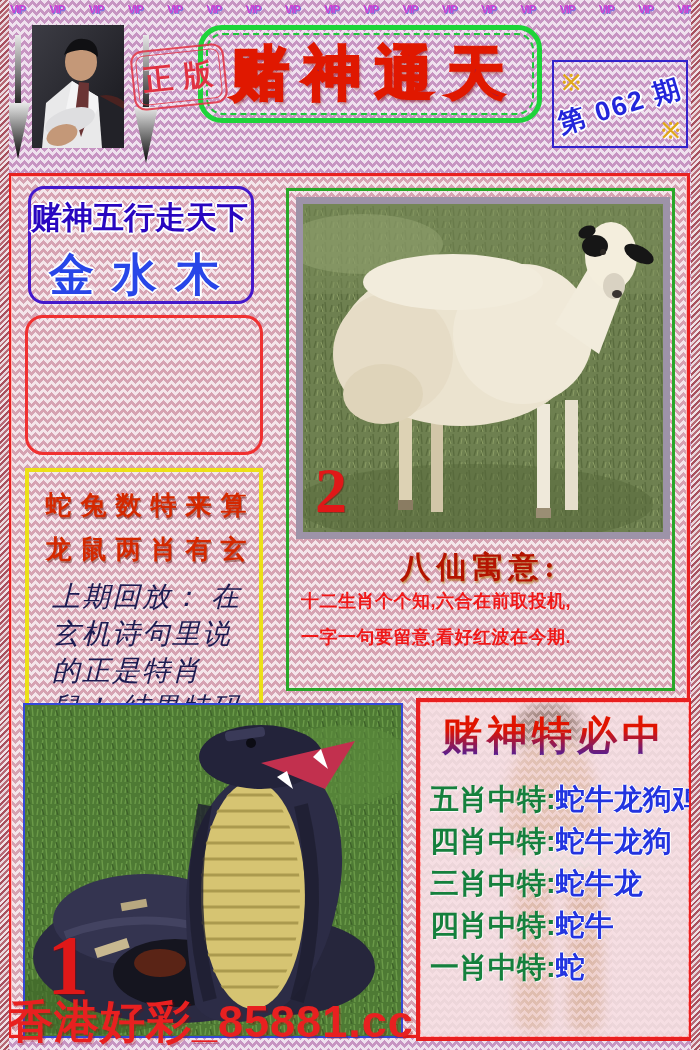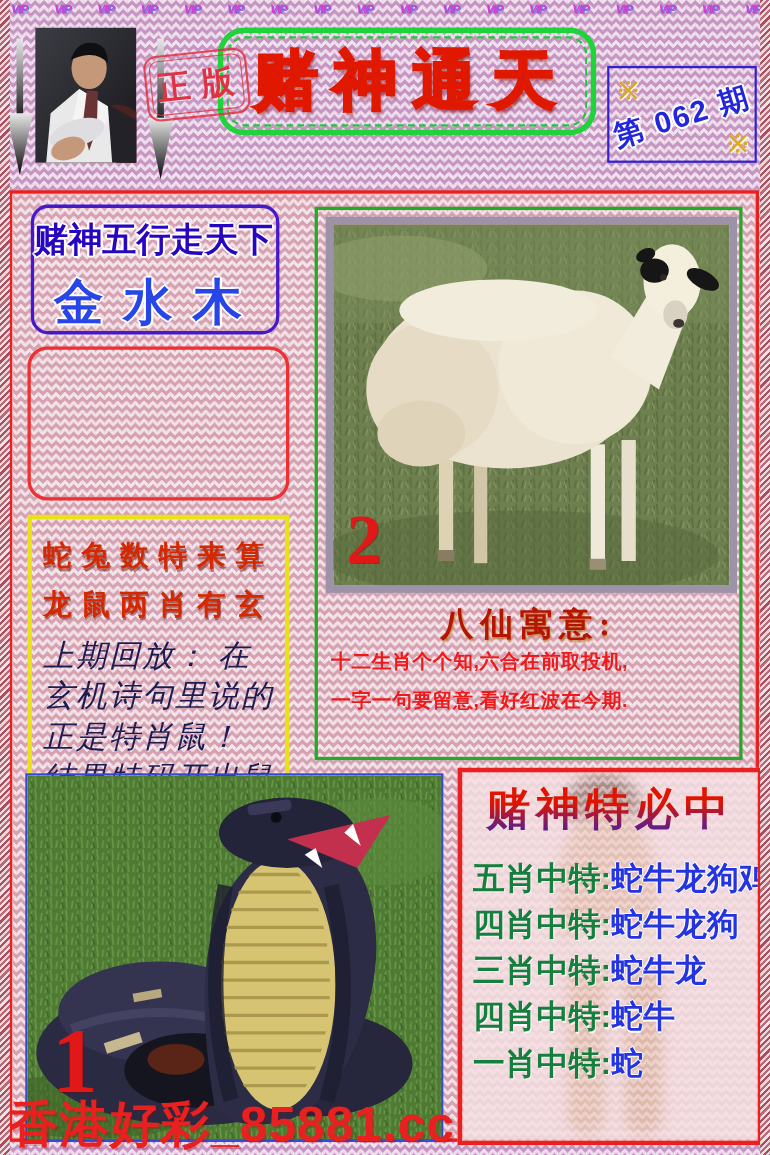--- a/index.html
+++ b/index.html
@@ -35,21 +35,21 @@
     background:repeating-linear-gradient(135deg,#a8505e 0 2px,#e8d6dc 2px 4px,#b86a76 4px 6px,#efe2e6 6px 8px); }
   .edge.left{ left:0; } .edge.right{ right:0; }
 
   
   .ow{ text-shadow:-2px 0 0 #fff,2px 0 0 #fff,0 -2px 0 #fff,0 2px 0 #fff,
        -1px -1px 0 #fff,1px -1px 0 #fff,-1px 1px 0 #fff,1px 1px 0 #fff; }
 
   
   .vip-row{ position:absolute; left:10px; top:3px; width:682px; display:flex;
     justify-content:space-between; z-index:5; }
-  .vip-row span{ font-size:11px; font-weight:bold; font-style:italic;
+  .vip-row span{ font-size:11px; font-weight:bold; 
     color:#cf3fd0; text-shadow:1px 1px 0 #7a7ae0; letter-spacing:-1px; }
 
   
   .photo-man{ position:absolute; left:32px; top:25px; width:92px; height:123px; z-index:4; }
   .arrow{ position:absolute; z-index:3; }
   .arrow.a1{ left:5px; top:33px; } .arrow.a2{ left:133px; top:33px; }
 
   .title-box{ position:absolute; left:198px; top:25px; width:344px; height:98px;
     border:5px solid #1ed43a; border-radius:24px; z-index:2;
     display:flex; align-items:center; justify-content:center; }
@@ -92,21 +92,21 @@
   .wuxing-title{ margin-top:8px; font-family:"Liberation Serif", serif;
     font-size:31px; font-weight:bold; color:#2806c0; white-space:nowrap; }
   .wuxing-elements{ margin-top:6px; font-family:"Liberation Serif", serif;
     font-size:45px; font-weight:bold; color:#2846e8; letter-spacing:18px;
     padding-left:18px; }
 
   .empty-red-box{ position:absolute; left:14px; top:139px; width:238px; height:140px;
     border:3px solid #f03030; border-radius:18px; }
 
   .yellow-box{ position:absolute; left:14px; top:292px; width:238px; height:281px;
-    border:4px solid #ece018; }
+    border:4px solid #ece018;padding-left:13px; }
   .callig{ font-family:"Liberation Serif", serif; font-weight:bold; font-size:26px;
     color:#d42800; letter-spacing:9px; text-align:center; white-space:nowrap;
     text-shadow:1px 2px 0 rgba(90,10,0,.45); }
   .callig.c1{ margin-top:16px; } .callig.c2{ margin-top:9px; }
   .recap-text{ margin:12px 8px 0 10px; font-family:"Liberation Serif", serif;
     font-style:italic; font-size:28px; line-height:1.32; color:#1c1c52;
     letter-spacing:2px; }
 
   .green-box{ position:absolute; left:275px; top:12px; width:389px; height:503px;
     border:3px solid #28a828; }

